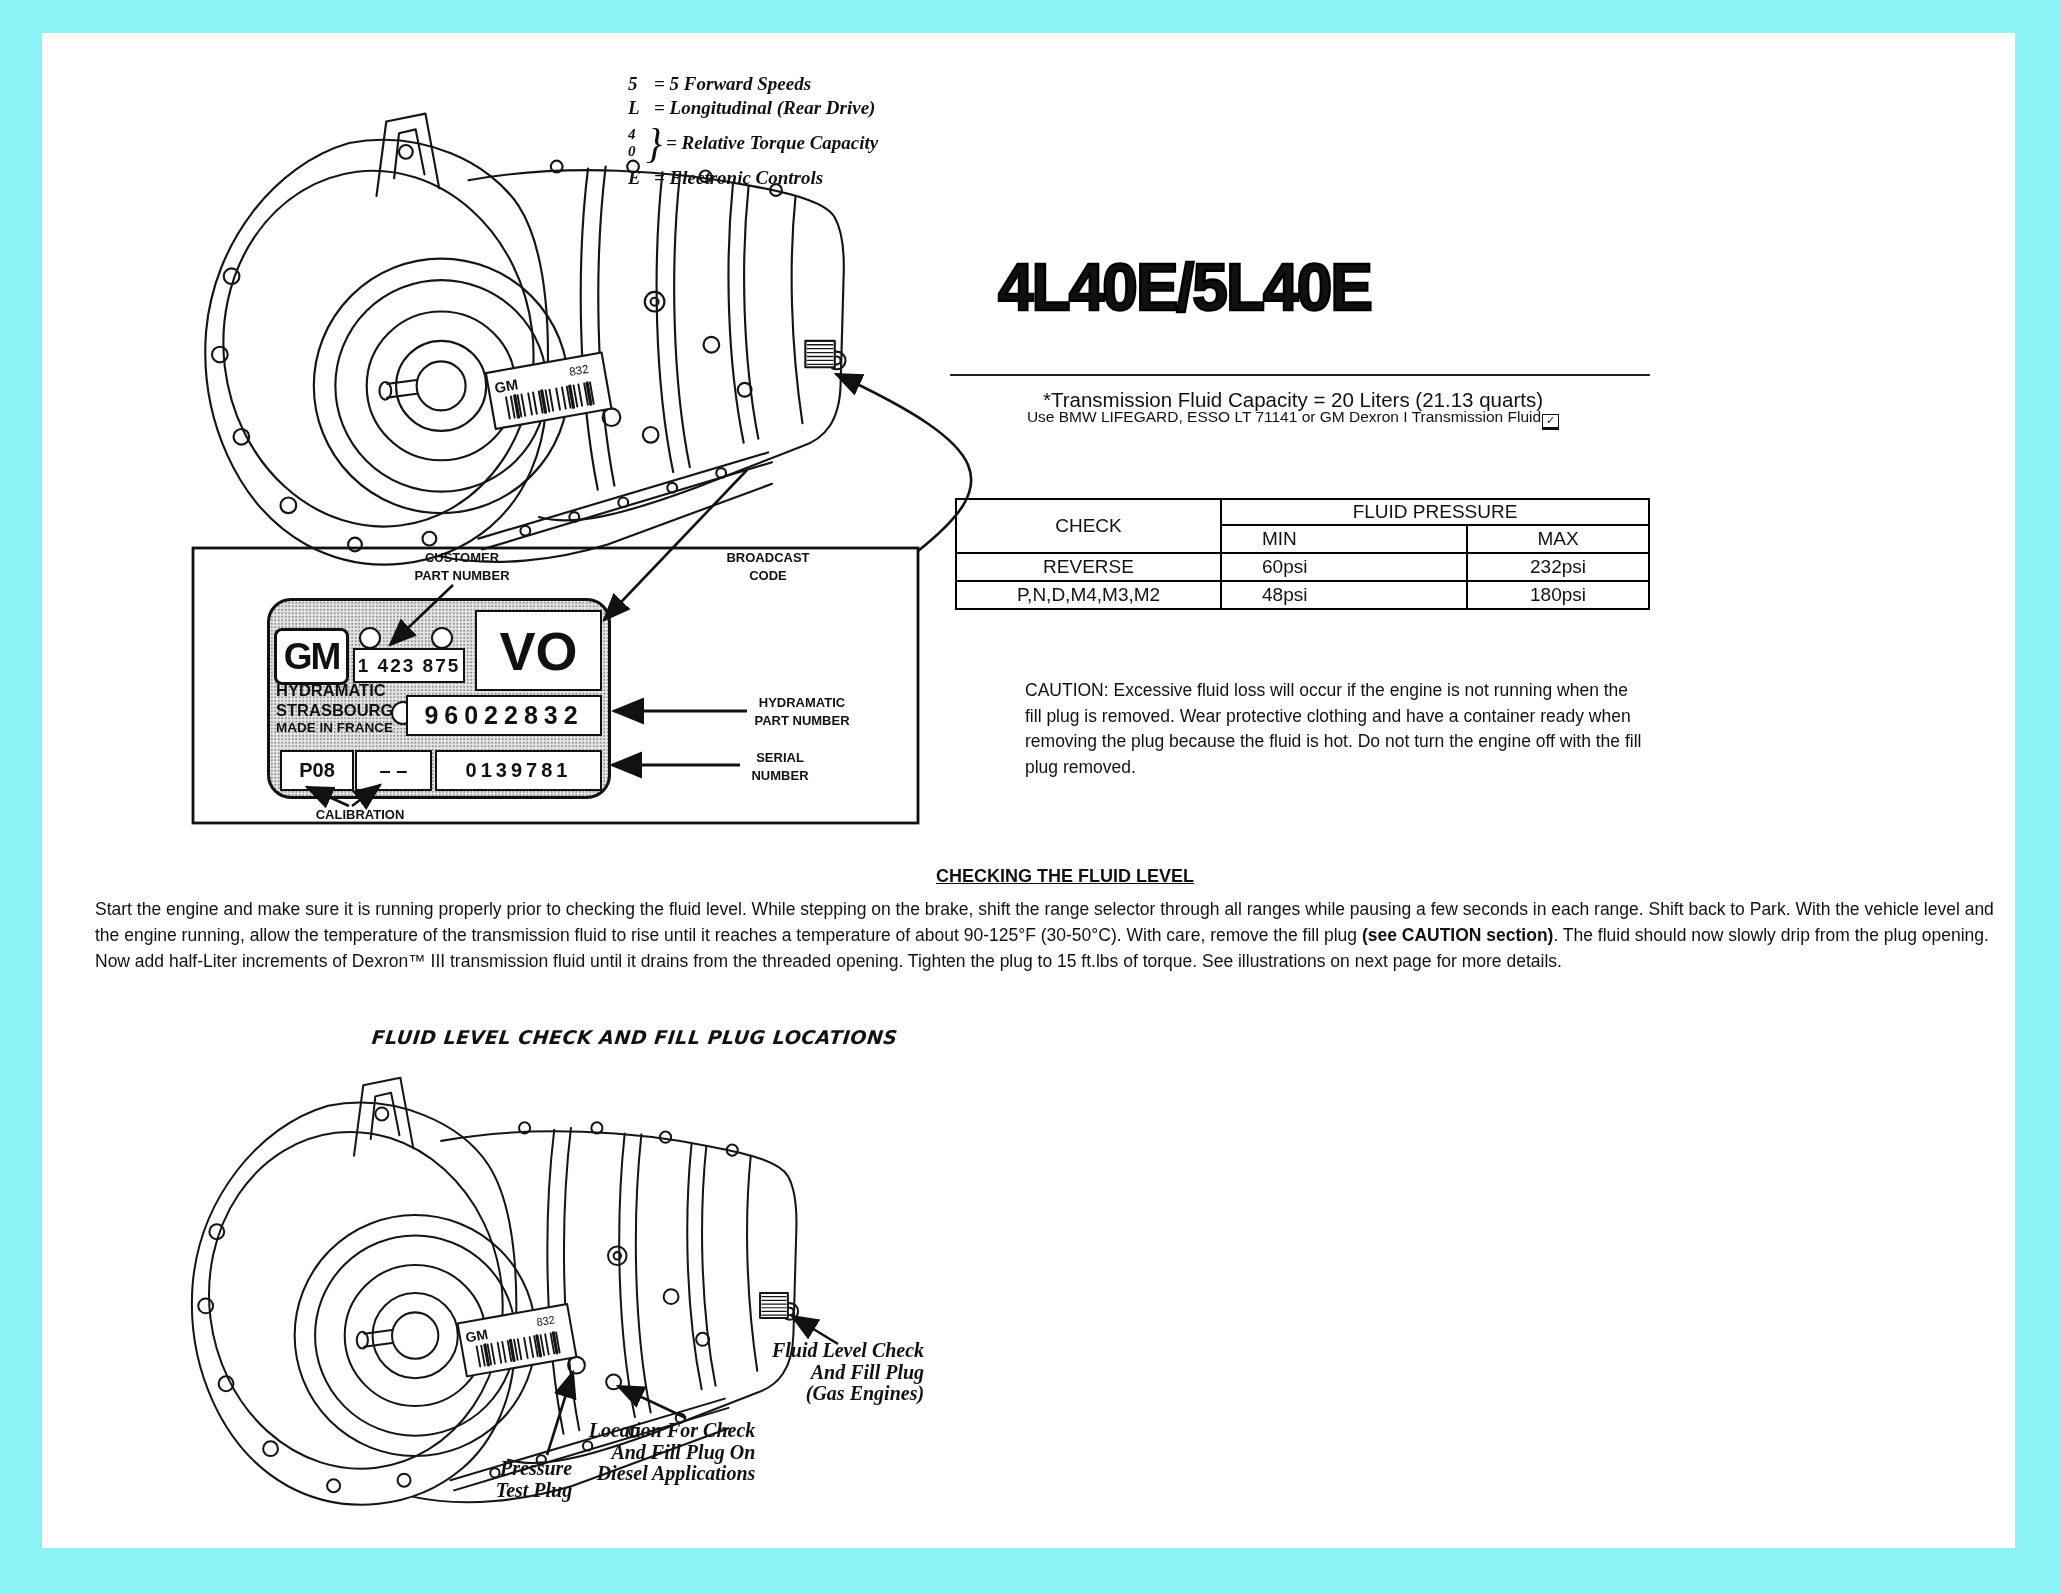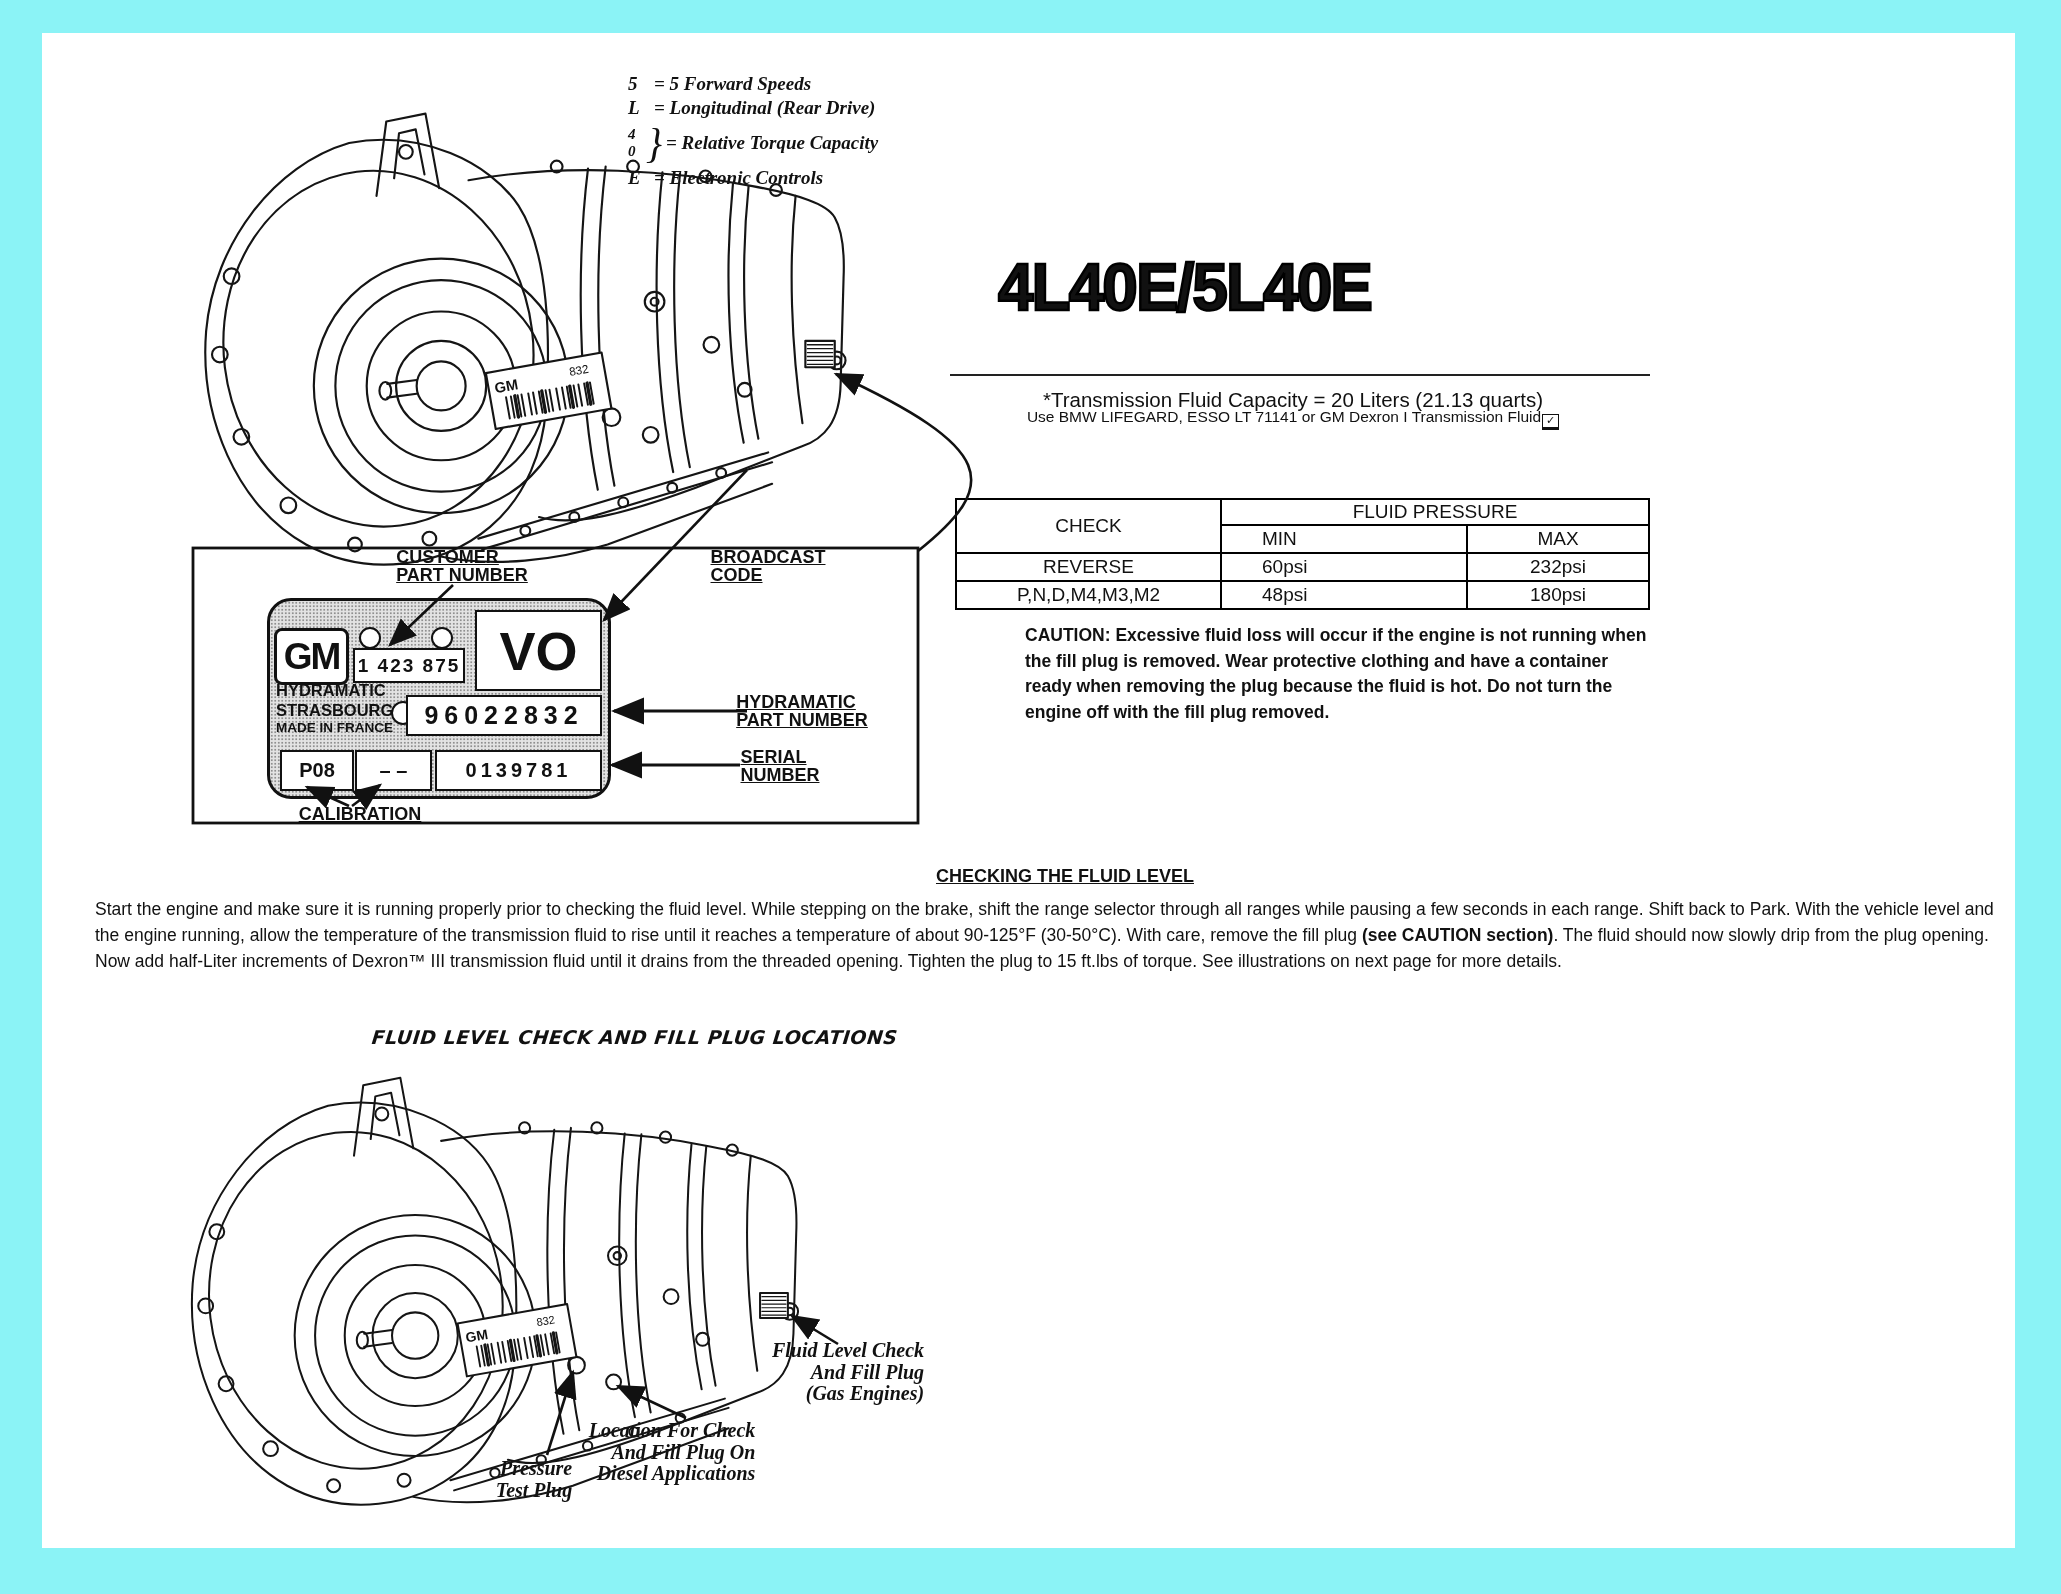--- a/index.html
+++ b/index.html
@@ -22,31 +22,31 @@
   .fluid-line{position:absolute;left:935px;top:408px;width:716px;text-align:center;font-size:15.5px;}
   .overhaul-line{position:absolute;left:935px;top:432px;width:716px;text-align:center;font-size:18px;font-weight:bold;}
   .checkbox{display:inline-block;width:15px;height:12px;border:1.6px solid #111;border-bottom:3px solid #111;font-size:11px;line-height:11px;text-align:center;vertical-align:-2px;margin-left:1px;}
 
   
   .ptable{position:absolute;left:955px;top:498px;border-collapse:collapse;table-layout:fixed;font-size:19px;}
   .ptable td{border:2px solid #000;text-align:center;padding:0;height:26px;}
   .ptable td.minl{text-align:left;padding-left:40px;border-radius:7px;}
 
   
-  .caution{position:absolute;left:1025px;top:623px;width:622px;font-size:17.5px;font-weight:bold;line-height:25.5px;}
+  .caution{position:absolute;left:1025px;top:678px;width:622px;font-size:17.5px;font-weight:normal;line-height:25.5px;}
 
   
   .check-head{position:absolute;left:150px;top:866px;width:1830px;text-align:center;font-size:18px;font-weight:bold;text-decoration:underline;}
   .body-par{position:absolute;left:95px;top:897px;width:1922px;font-size:17.5px;line-height:25.8px;}
 
   
   .fluid-title{position:absolute;left:372px;top:1026px;font-family:"DejaVu Sans",sans-serif;font-size:19px;font-weight:bold;font-style:italic;letter-spacing:0.5px;transform:skewX(-6deg);}
 
   
-  .callout{position:absolute;font-size:18px;font-weight:bold;line-height:17.5px;text-align:left;transform:translateX(-50%);white-space:nowrap;text-decoration:underline;}
+  .callout{position:absolute;font-size:13px;font-weight:bold;line-height:17.5px;text-align:center;transform:translateX(-50%);white-space:nowrap;}
   .tag{position:absolute;left:267px;top:598px;width:338px;height:195px;border:3.5px solid #111;border-radius:24px;
        background-color:#e3e3e3;background-image:radial-gradient(#8f8f8f 0.8px,transparent 0.9px);background-size:3.5px 3.5px;}
   .tag .box{position:absolute;background:#fff;border:2.2px solid #111;display:flex;align-items:center;justify-content:center;font-weight:bold;}
   .tag .lab{position:absolute;font-size:10.5px;font-weight:bold;letter-spacing:0.3px;margin-top:24px;}
   .tag .txt{position:absolute;font-weight:bold;}
   .rivet{position:absolute;background:#fff;border:2.4px solid #111;border-radius:50%;}
 
   
   .ser-callout{position:absolute;font-family:"Liberation Serif",serif;font-size:20px;font-weight:bold;font-style:italic;line-height:21.5px;text-align:right;transform:translateX(-50%);white-space:nowrap;}
 

